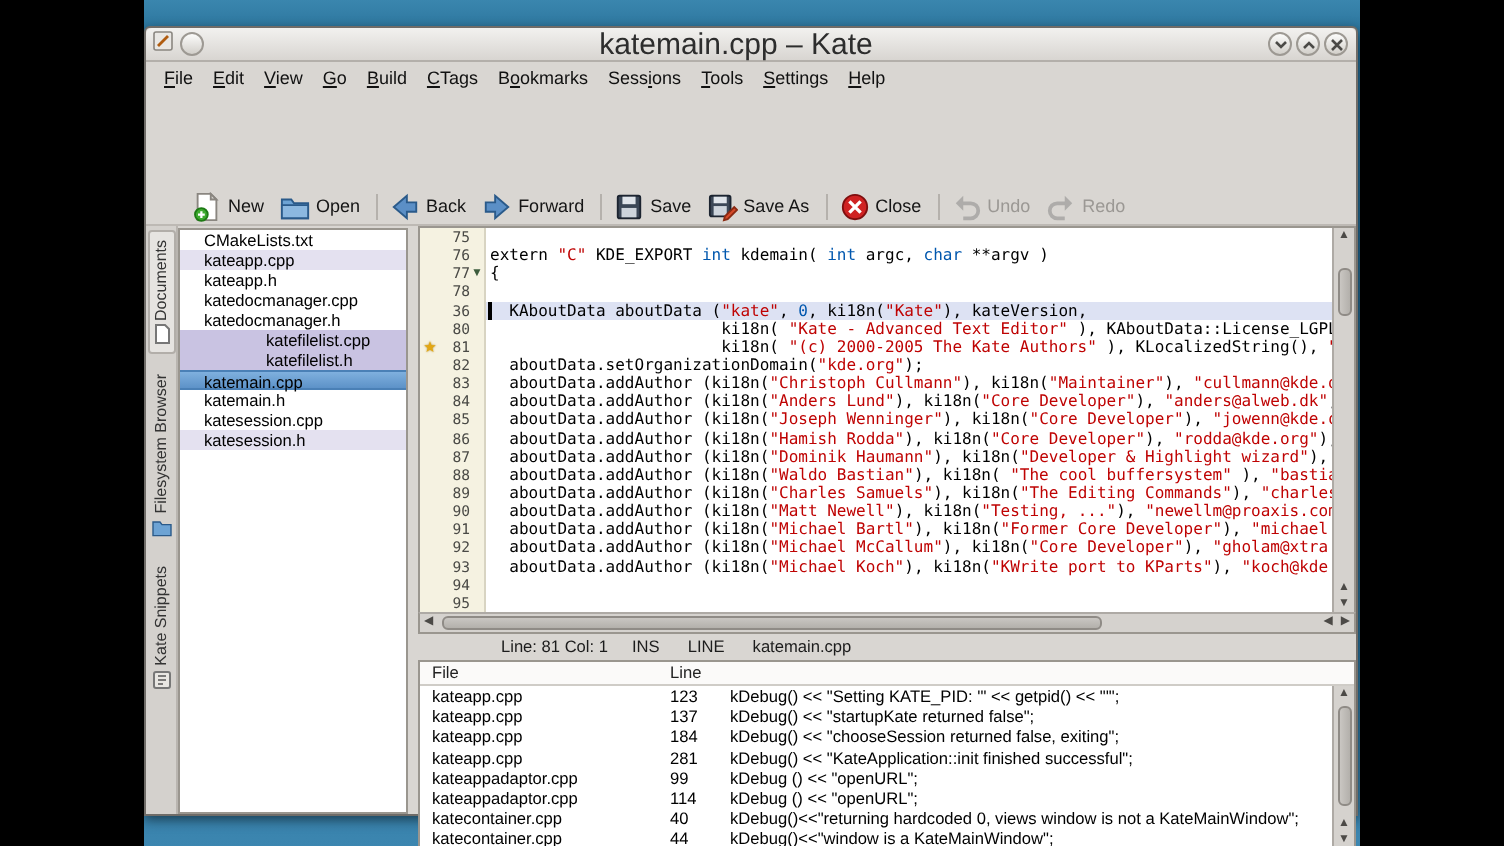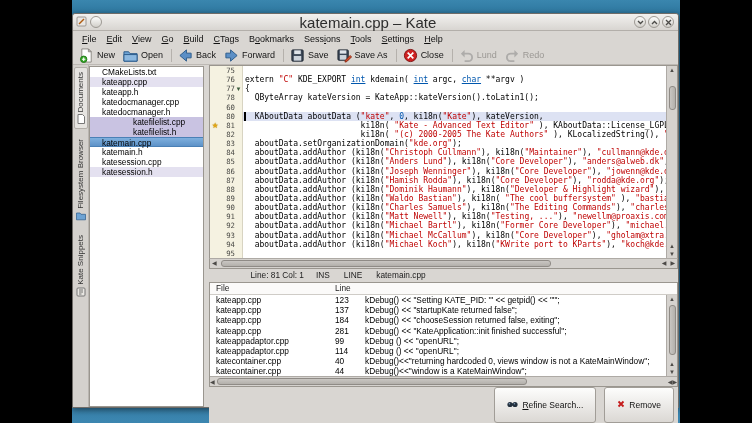--- a/index.html
+++ b/index.html
@@ -24,22 +24,22 @@
     display:flex; align-items:center; justify-content:center; }
   .round-btn svg { display:block; }
 
   
   .menubar { height:15px; flex:0 0 15px; display:flex; align-items:center; padding-left:4px;
     background:#d9d6d2; }
   .menu-item { font-size:9px; color:#111; padding:1px 5px; cursor:default; }
   .menu-item u { text-decoration:underline; }
 
   
-  .toolbar { height:19px; flex:0 0 19px; display:flex; align-items:center; padding-left:3px;
-    background:#d9d6d2; border-bottom:1px solid #bdb9b4; }
+  .toolbar { height:19px; flex:0 0 19px; display:flex; align-items:center; padding-left:20px;
+    background:#d9d6d2; border-bottom:1px solid #bdb9b4;margin-top:48px; }
   .tool-btn { display:flex; align-items:center; gap:3px; font-size:9px; color:#151515;
     padding:1px 5px 1px 3px; border-radius:2px; }
   .tool-btn.disabled { color:#9b9894; }
   .tool-btn.disabled svg { opacity:.45; filter:grayscale(1); }
   .tool-sep { width:1px; height:13px; background:#b5b1ac; margin:0 3px; }
 
   
   .main { flex:1; display:flex; min-height:0; }
 
   
@@ -73,21 +73,21 @@
     text-shadow:0 0 1px #a87b00; }
   .gnum { width:15px; text-align:right; font-size:7.3px; color:#4a4a46;
     font-family:"DejaVu Sans Mono", monospace; }
   .gfold { width:7px; font-size:6px; color:#3c5c3c; text-align:center; }
   .code { flex:1; overflow:hidden; position:relative; padding-left:2px;
     font-family:"DejaVu Sans Mono", monospace; font-size:8px; }
   .cl { height:9.15px; line-height:9.15px; white-space:pre; position:relative; }
   .cl.current { background:#dde2f3; margin-left:-2px; padding-left:2px; }
   .cursor { position:absolute; left:1px; top:0; width:1.5px; height:9px; background:#000; }
   .tok-k { font-weight:normal; color:#000; }
-  .tok-d { color:#0057ae;text-decoration:underline; }
+  .tok-d { color:#0057ae; }
   .tok-s { color:#bf0303; }
   .tok-n { color:#0057ae; }
   .tok-c { color:#898887; font-style:italic; }
   .tok-p { color:#000; }
 
   
   .vscroll { flex:0 0 11px; background:#d5d2ce; border-left:1px solid #aeaaa5;
     display:flex; flex-direction:column; align-items:center; }
   .hscroll { flex:0 0 11px; background:#d5d2ce; border:1px solid #9a968f; border-top:1px solid #aeaaa5;
     display:flex; align-items:center; }
@@ -254,21 +254,21 @@
         <span>Close</span>
       </span>
       <span class="tool-sep"></span>
       <span class="tool-btn disabled">
         <span style="display: inline-flex;">
           <svg width="15" height="15" viewBox="0 0 16 16">
             <path d="M4 6 H10 a4 4 0 0 1 0 8 H6" fill="none" stroke="#7e7a76" stroke-width="2"></path>
             <path d="M6 2 L2 6 L6 10 Z" fill="#7e7a76"></path>
           </svg>
         </span>
-        <span>Lund</span>
+        <span>Undo</span>
       </span>
       <span class="tool-btn disabled">
         <span style="display: inline-flex;">
           <svg width="15" height="15" viewBox="0 0 16 16">
             <path d="M12 6 H6 a4 4 0 0 0 0 8 H10" fill="none" stroke="#7e7a76" stroke-width="2"></path>
             <path d="M10 2 L14 6 L10 10 Z" fill="#7e7a76"></path>
           </svg>
         </span>
         <span>Redo</span>
       </span>
@@ -338,21 +338,21 @@
               <span class="gnum">77</span>
               <span class="gfold">▼</span>
             </div>
             <div class="grow">
               <span class="gicon"></span>
               <span class="gnum">78</span>
               <span class="gfold"></span>
             </div>
             <div class="grow">
               <span class="gicon"></span>
-              <span class="gnum">60</span>
+              <span class="gnum">36</span>
               <span class="gfold"></span>
             </div>
             <div class="grow">
               <span class="gicon"></span>
               <span class="gnum">80</span>
               <span class="gfold"></span>
             </div>
             <div class="grow">
               <span class="gicon">★</span>
               <span class="gnum">81</span>
@@ -426,21 +426,20 @@
             <div class="grow">
               <span class="gicon"></span>
               <span class="gnum">95</span>
               <span class="gfold"></span>
             </div>
           </div>
         <div class="code" id="code">
             <div class="cl"></div>
             <div class="cl"><span class="tok-k">extern </span><span class="tok-s">"C"</span><span class="tok-p"> KDE_EXPORT </span><span class="tok-d">int</span><span class="tok-p"> kdemain( </span><span class="tok-d">int</span><span class="tok-p"> argc, </span><span class="tok-d">char</span><span class="tok-p"> **argv )</span></div>
             <div class="cl"><span class="tok-p">{</span></div>
-            <div class="cl"><span class="tok-p">  QByteArray kateVersion = KateApp::kateVersion().toLatin1();</span></div>
             <div class="cl"></div>
             <div class="cl current"><span class="cursor"></span><span class="tok-p">  KAboutData aboutData (</span><span class="tok-s">"kate"</span><span class="tok-p">, </span><span class="tok-n">0</span><span class="tok-p">, ki18n(</span><span class="tok-s">"Kate"</span><span class="tok-p">), kateVersion,</span></div>
             <div class="cl"><span class="tok-p">                        ki18n( </span><span class="tok-s">"Kate - Advanced Text Editor"</span><span class="tok-p"> ), KAboutData::License_LGPL_V2,</span></div>
             <div class="cl"><span class="tok-p">                        ki18n( </span><span class="tok-s">"(c) 2000-2005 The Kate Authors"</span><span class="tok-p"> ), KLocalizedString(), </span><span class="tok-s">"http://www.kate-editor.org"</span></div>
             <div class="cl"><span class="tok-p">  aboutData.setOrganizationDomain(</span><span class="tok-s">"kde.org"</span><span class="tok-p">);</span></div>
             <div class="cl"><span class="tok-p">  aboutData.addAuthor (ki18n(</span><span class="tok-s">"Christoph Cullmann"</span><span class="tok-p">), ki18n(</span><span class="tok-s">"Maintainer"</span><span class="tok-p">), </span><span class="tok-s">"cullmann@kde.org"</span></div>
             <div class="cl"><span class="tok-p">  aboutData.addAuthor (ki18n(</span><span class="tok-s">"Anders Lund"</span><span class="tok-p">), ki18n(</span><span class="tok-s">"Core Developer"</span><span class="tok-p">), </span><span class="tok-s">"anders@alweb.dk"</span><span class="tok-p">, </span></div>
             <div class="cl"><span class="tok-p">  aboutData.addAuthor (ki18n(</span><span class="tok-s">"Joseph Wenninger"</span><span class="tok-p">), ki18n(</span><span class="tok-s">"Core Developer"</span><span class="tok-p">), </span><span class="tok-s">"jowenn@kde.org"</span></div>
             <div class="cl"><span class="tok-p">  aboutData.addAuthor (ki18n(</span><span class="tok-s">"Hamish Rodda"</span><span class="tok-p">), ki18n(</span><span class="tok-s">"Core Developer"</span><span class="tok-p">), </span><span class="tok-s">"rodda@kde.org"</span><span class="tok-p">);</span></div>
             <div class="cl"><span class="tok-p">  aboutData.addAuthor (ki18n(</span><span class="tok-s">"Dominik Haumann"</span><span class="tok-p">), ki18n(</span><span class="tok-s">"Developer &amp; Highlight wizard"</span><span class="tok-p">), </span></div>

